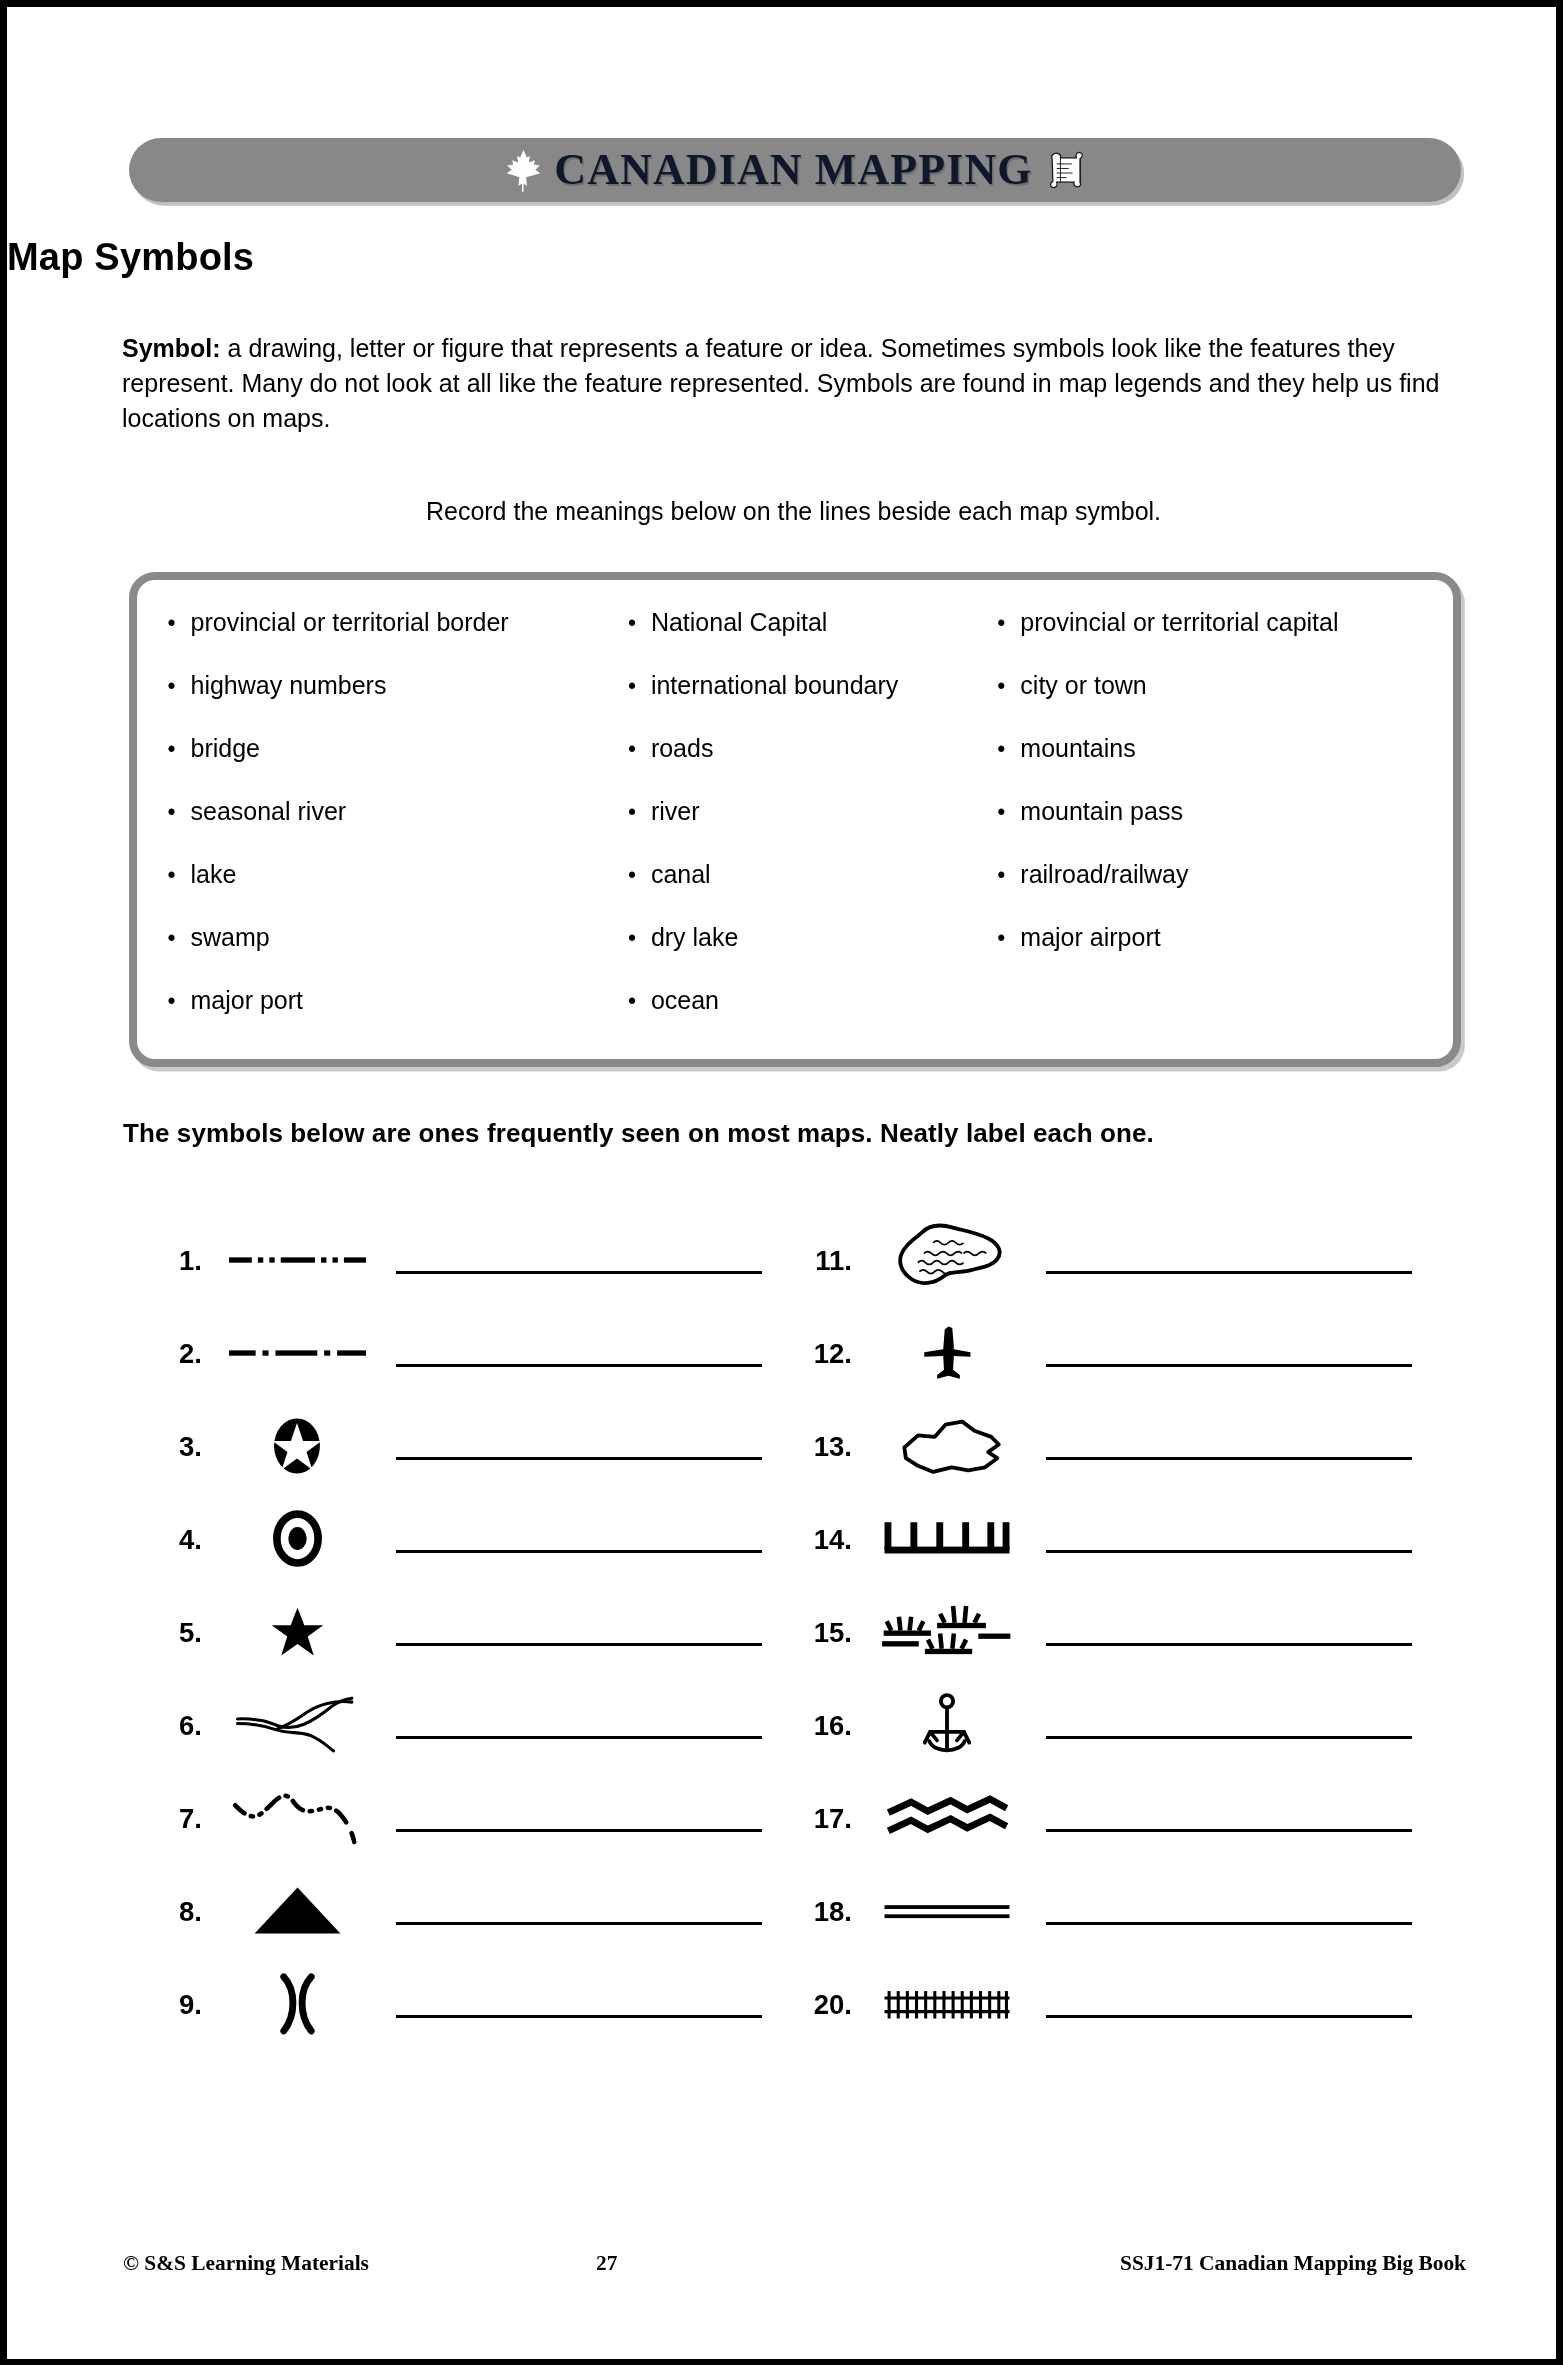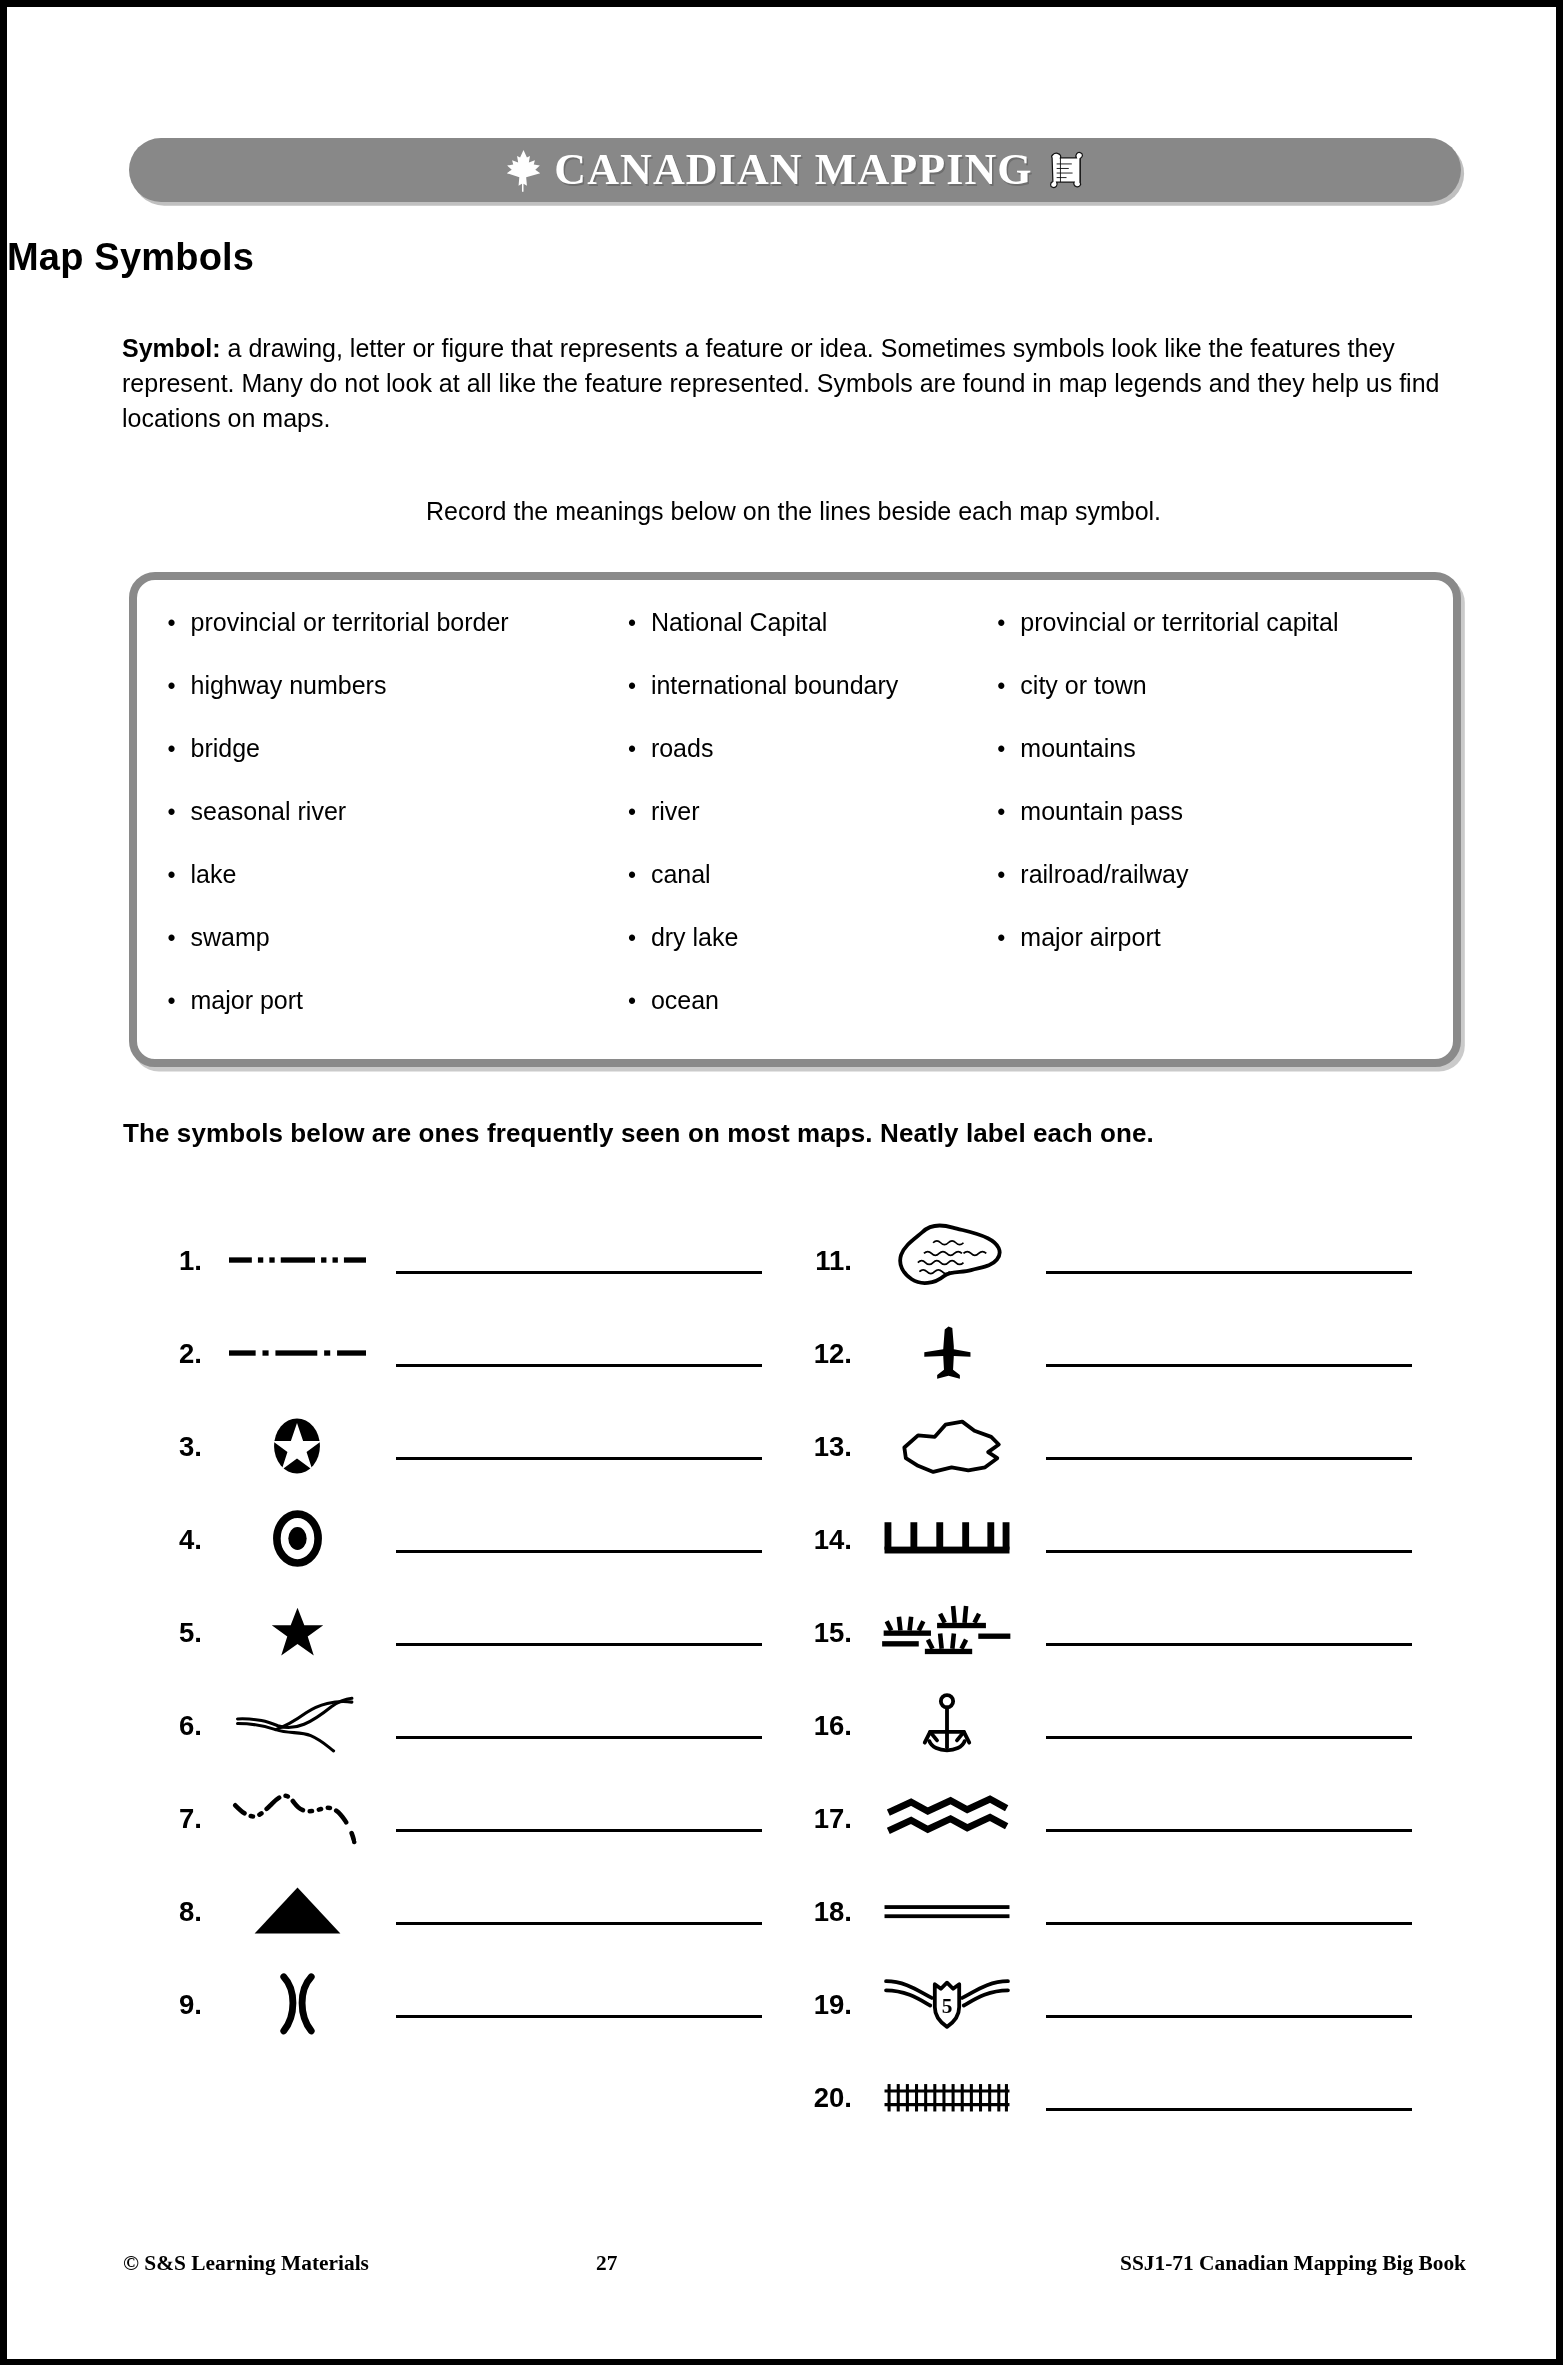--- a/index.html
+++ b/index.html
@@ -56,21 +56,21 @@
   #banner .scroll-ic {
     width: 38px; height: 44px;
     flex: 0 0 auto;
     display: block;
   }
   #banner-title {
     font-family: "Liberation Serif", serif;
     font-weight: bold;
     font-size: 44px;
     letter-spacing: 1.1px;
-    color: #ffffff;
+    color: #0f172a;
     white-space: nowrap;
     line-height: 1;
     text-shadow: 1.5px 1.5px 0 #6e6e6e;
   }
 
   
   #page-title {
     position: absolute;
     top: 229px;
     left: 0; right: 0;
@@ -577,36 +577,20 @@
         <svg width="128" height="23" viewBox="0 0 168 30">
           <g fill="#000000">
             <rect x="2" y="8" width="164" height="5"></rect>
             <rect x="2" y="20" width="164" height="5"></rect>
           </g>
         </svg>
       </div>
       <div class="sym-line"></div>
     </div>
 
-    <div class="sym-row">
-      <div class="sym-num">19.</div>
-      <div class="sym-art">
-        <svg width="128" height="58" viewBox="0 0 168 76">
-          <g fill="none" stroke="#000000" stroke-width="5" stroke-linecap="round">
-            <path d="M4 8 C30 8 48 22 64 30"></path>
-            <path d="M4 20 C30 20 48 32 62 40"></path>
-            <path d="M164 8 C138 8 120 22 104 30"></path>
-            <path d="M164 20 C138 20 120 32 106 40"></path>
-          </g>
-          <path fill="#ffffff" stroke="#000000" stroke-width="5" stroke-linejoin="round" d="M68 12 L76 18 L84 10 L92 18 L100 12 L100 42 C100 56 90 64 84 68 C78 64 68 56 68 42 Z"></path>
-          <text x="84" y="50" text-anchor="middle" font-family="Liberation Serif, serif" font-size="28" font-weight="bold" fill="#000000">5</text>
-        </svg>
-      </div>
-      <div class="sym-line"></div>
-    </div>
 
     <div class="sym-row">
       <div class="sym-num">20.</div>
       <div class="sym-art">
         <svg width="128" height="34" viewBox="0 0 168 44">
           <g stroke="#000000" stroke-width="4">
             <line x1="2" y1="14" x2="166" y2="14"></line>
             <line x1="2" y1="32" x2="166" y2="32"></line>
           </g>
           <g stroke="#000000" stroke-width="4">

